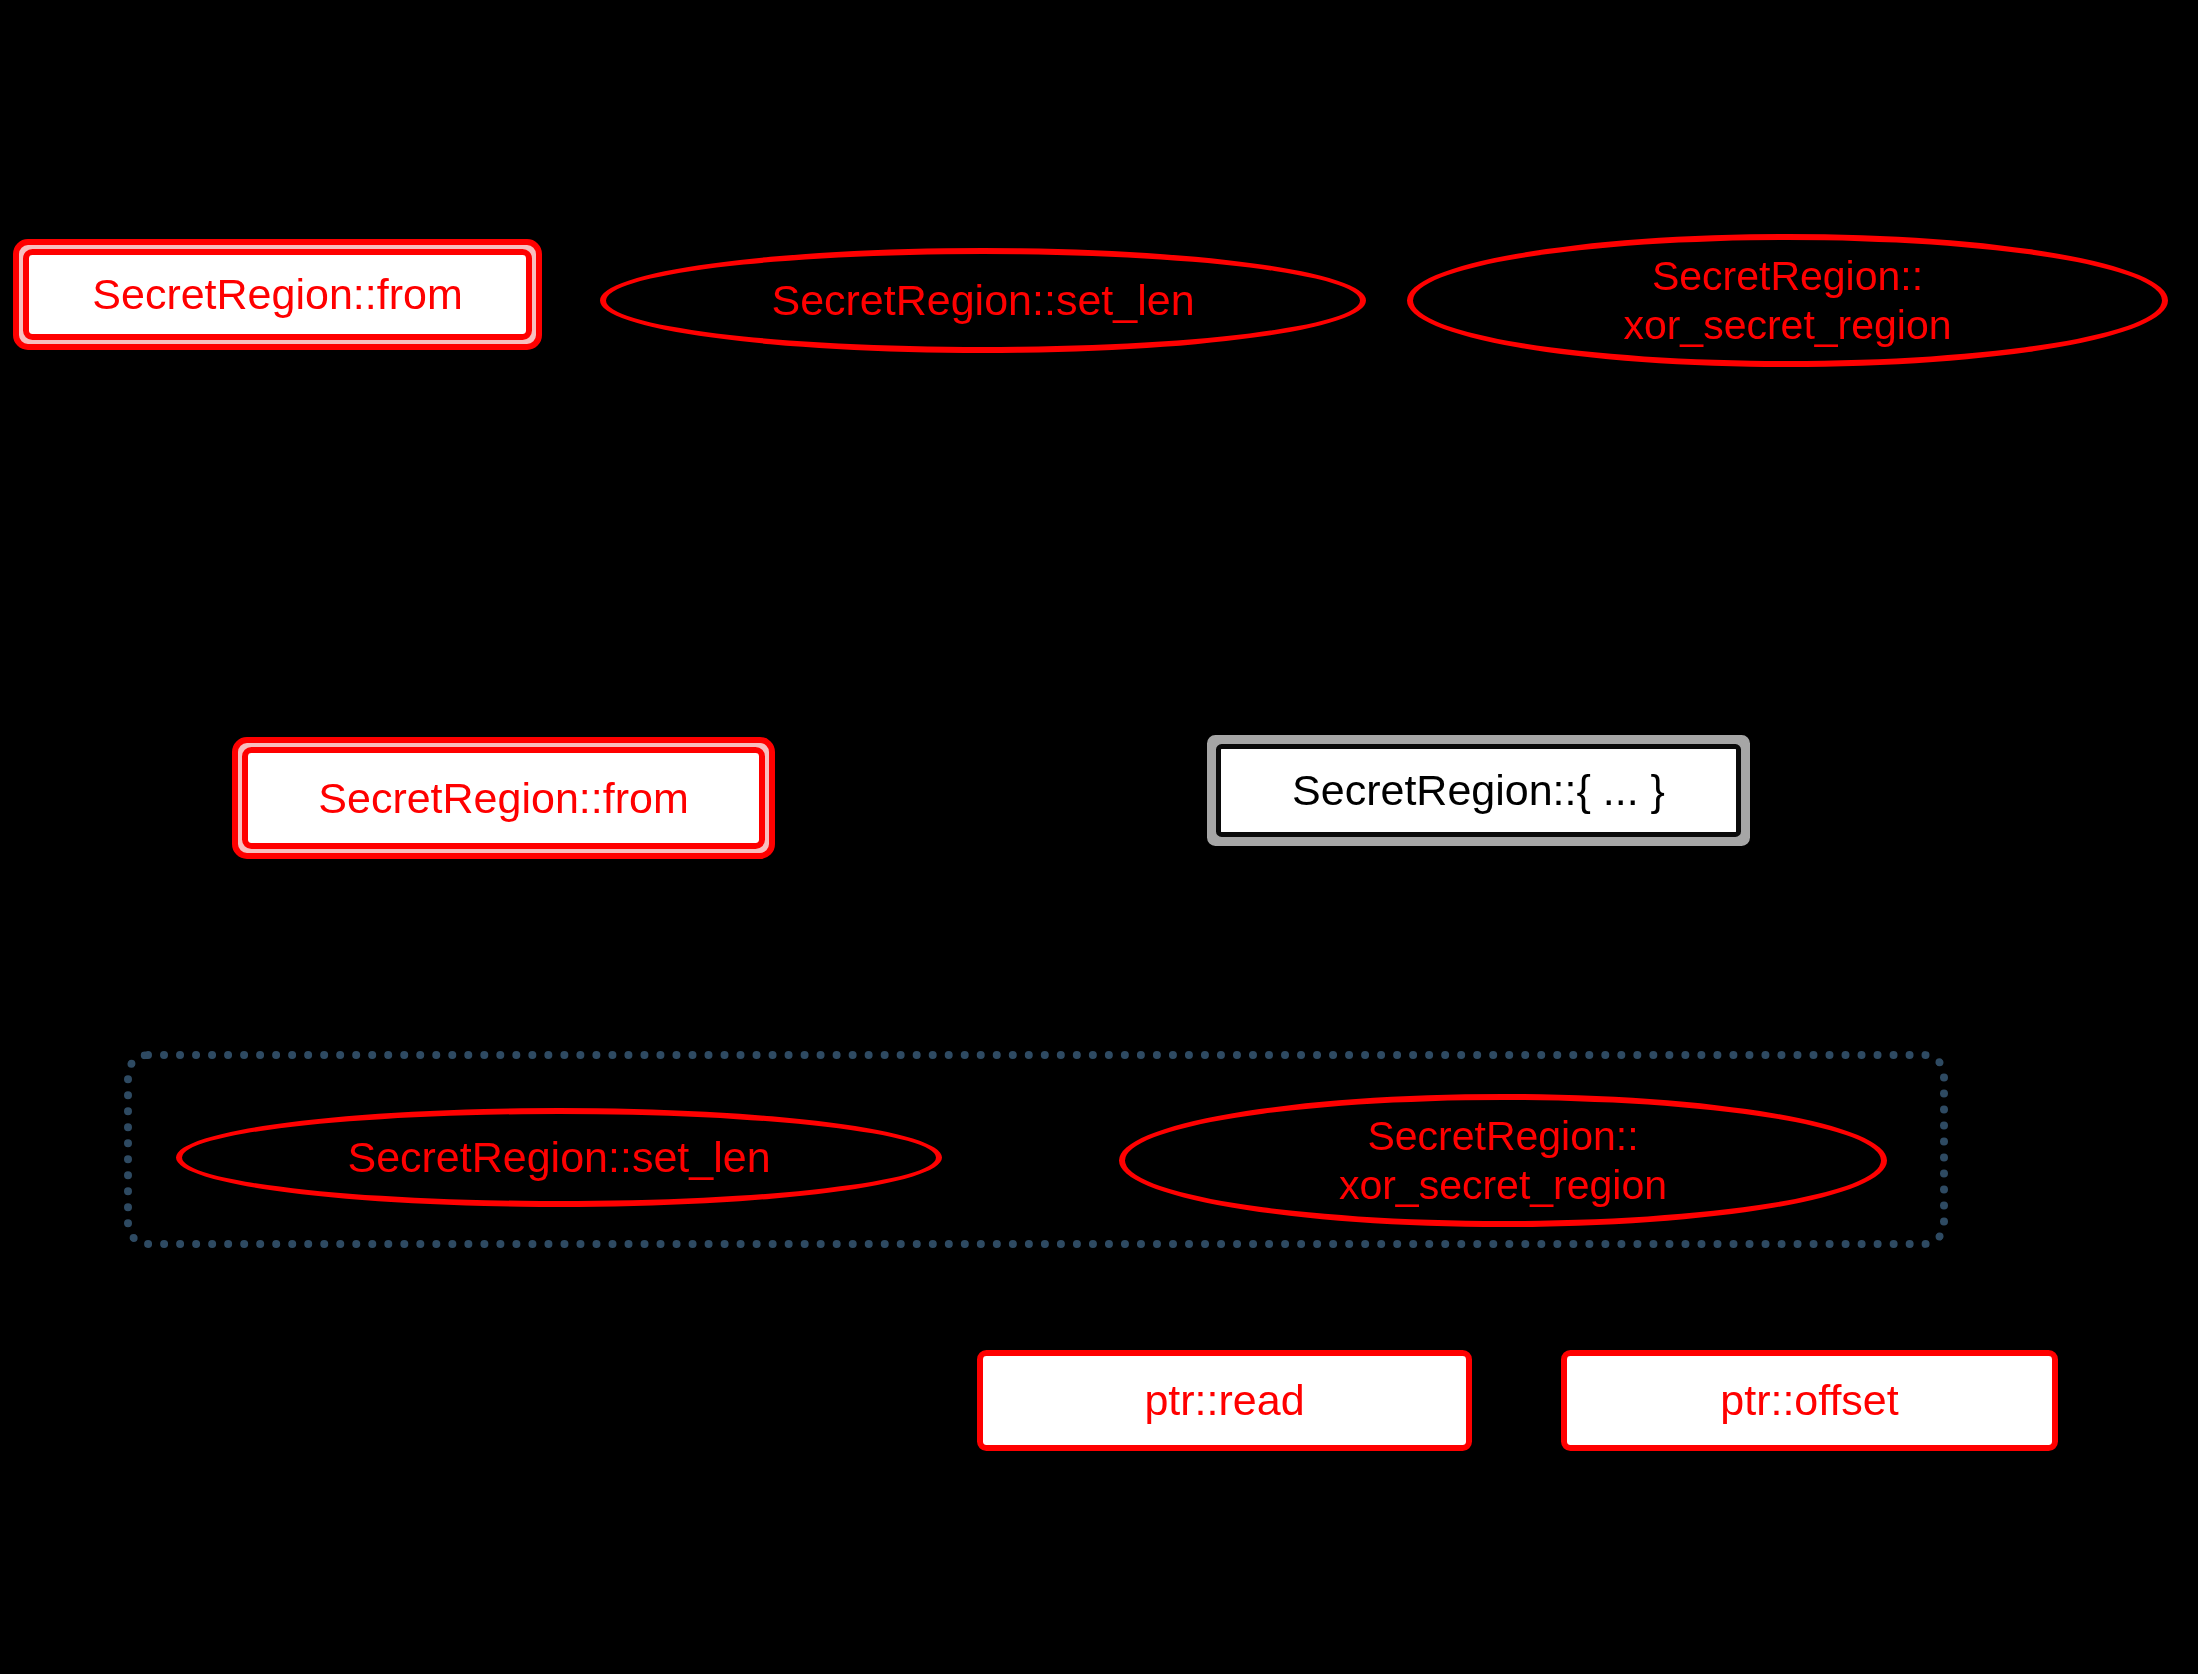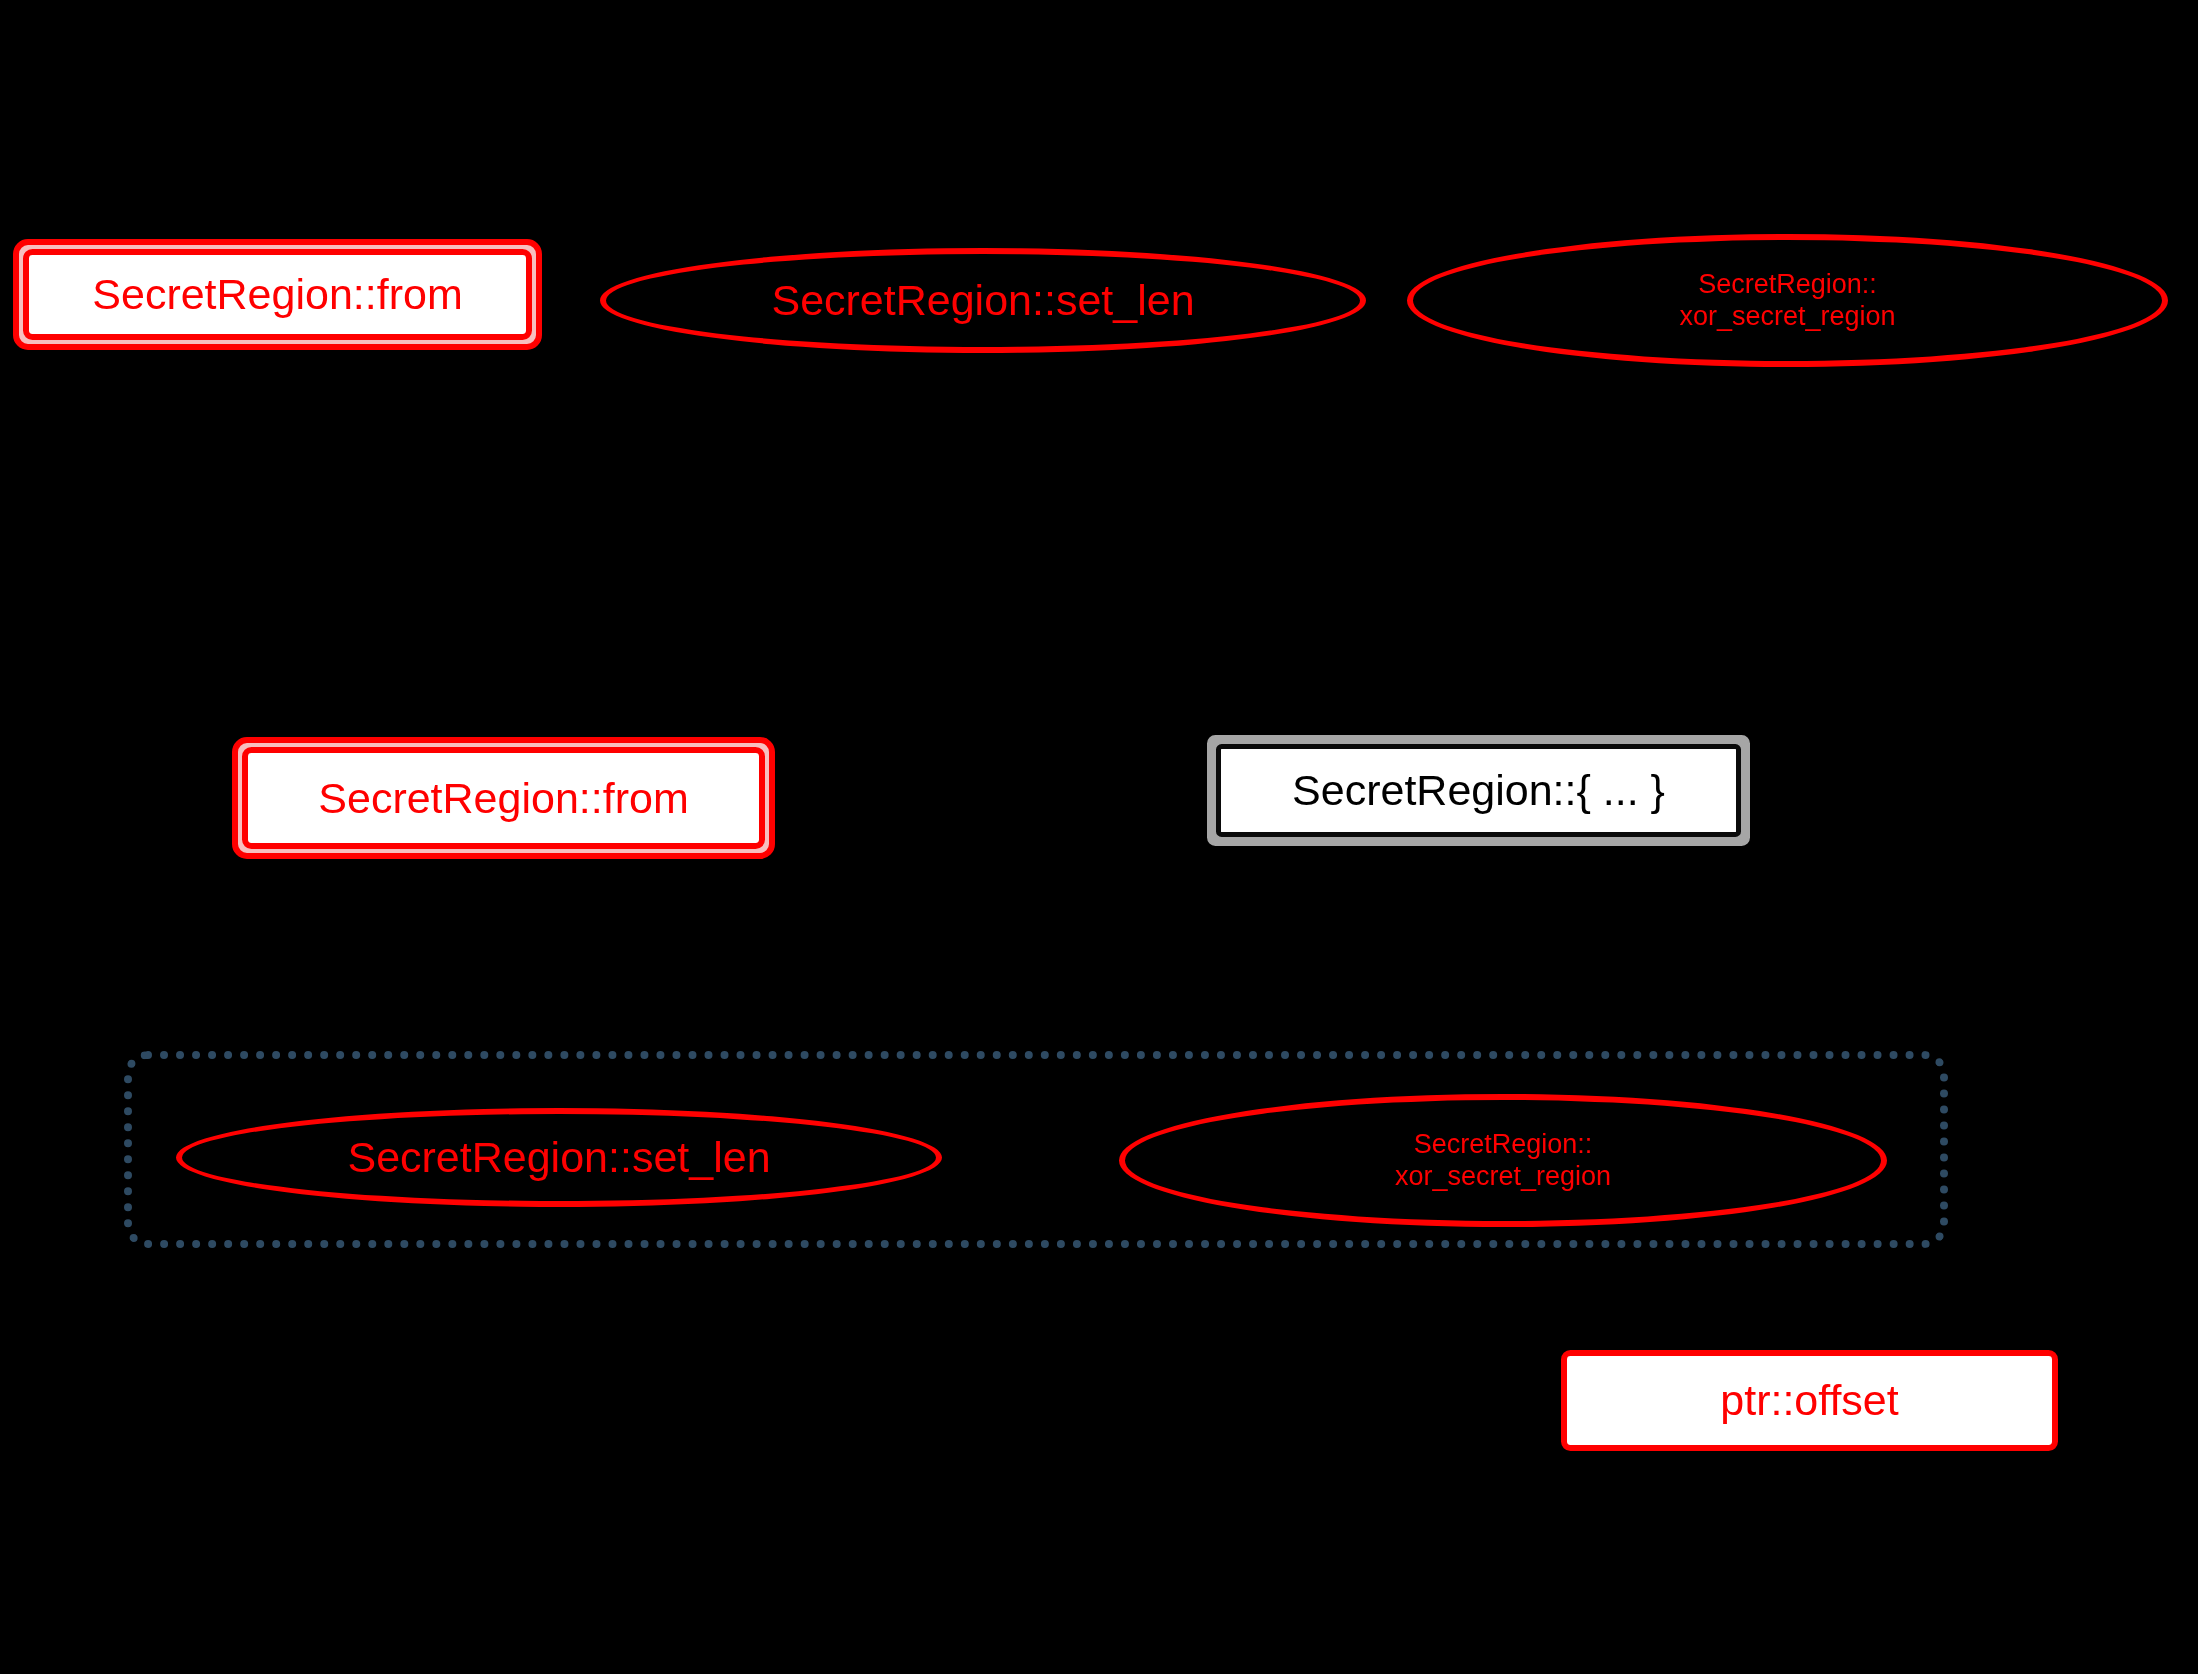--- a/index.html
+++ b/index.html
@@ -107,21 +107,21 @@
   
   .lbl {
     text-align: center;
     line-height: 1.18;
     white-space: pre-line;
     user-select: none;
   }
   .lbl-red   { color: #FF0000; }
   .lbl-black { color: #000000; }
   .fs-46 { font-size: 43px; }
-  .fs-44 { font-size: 27px; }
+  .fs-44 { font-size: 41px; }
 </style>
 </head>
 <body>
 
 <div id="canvas">
 
   <svg id="edges" viewBox="0 0 2346 1787" xmlns="http://www.w3.org/2000/svg">
 
     <polygon points="282,236 340,256 316,262 300,248" fill="#000000"></polygon>
 
@@ -165,19 +165,22 @@
 
   <div class="node-ellipse" style="left:176px; top:1108px; width:766px; height:99px;">
     <span class="lbl lbl-red fs-46">SecretRegion::set_len</span>
   </div>
 
   <div class="node-ellipse" style="left:1119px; top:1094px; width:768px; height:133px;">
     <span class="lbl lbl-red fs-44">SecretRegion::
 xor_secret_region</span>
   </div>
 
+  <div class="node-rect" style="left:977px; top:1350px; width:495px; height:101px;">
+    <span class="lbl lbl-red fs-46">ptr::read</span>
+  </div>
 
   <div class="node-rect" style="left:1561px; top:1350px; width:497px; height:101px;">
     <span class="lbl lbl-red fs-46">ptr::offset</span>
   </div>
 
 </div>
 
 
 </body></html>

